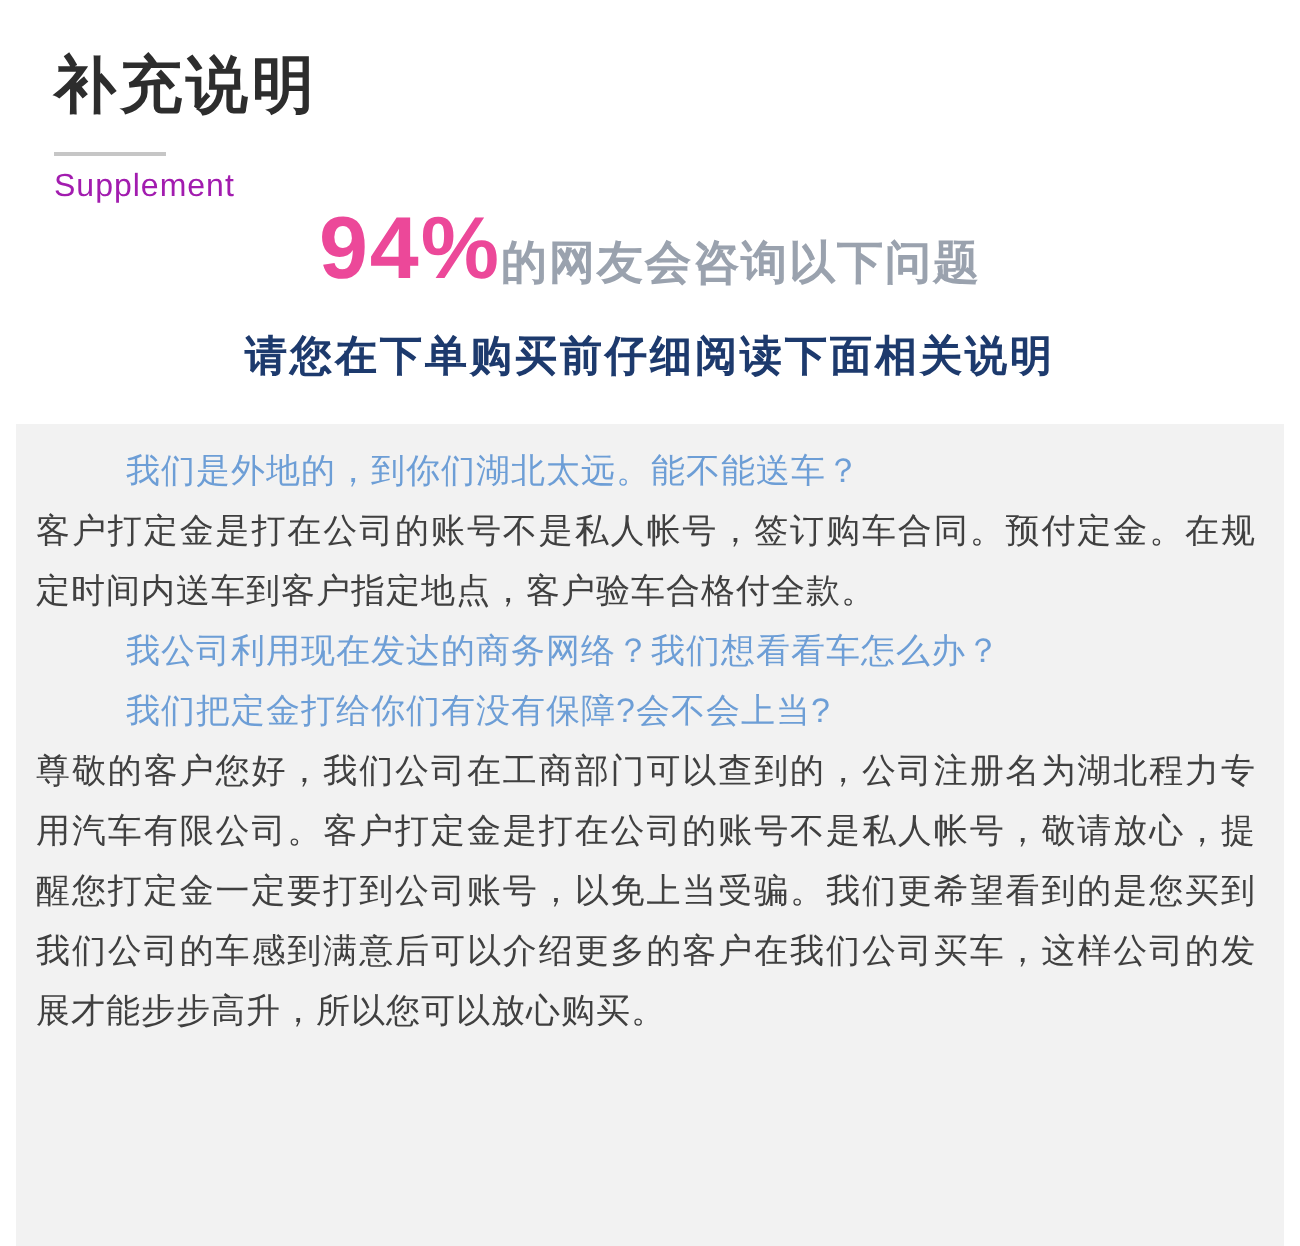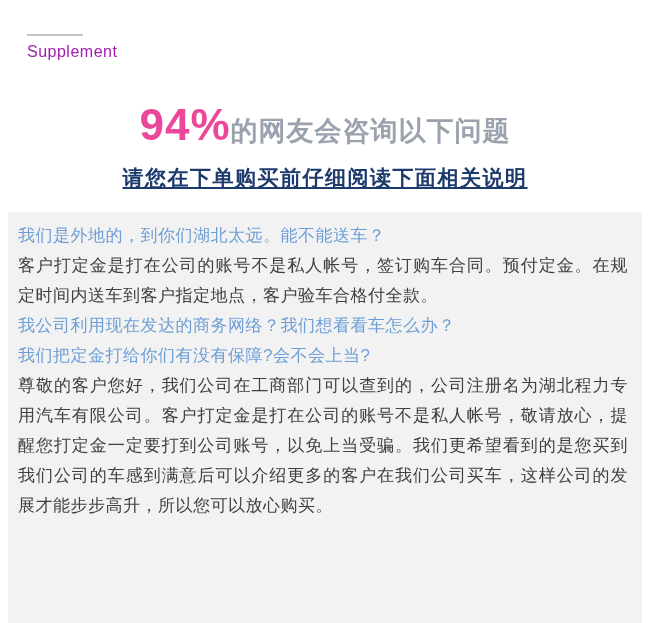--- a/index.html
+++ b/index.html
@@ -30,50 +30,50 @@
   .headline {
     position: absolute; top: 103px; left: 0; width: 650px;
     text-align: center; white-space: nowrap;
   }
   .headline-line1 { line-height: 44px; }
   .percent {
     font-size: 44px; font-weight: 900; color: #ec4899;
     letter-spacing: 1px; vertical-align: baseline;
   }
   .headline-rest {
-    font-size: 27px; font-weight: 800; color: #9aa2ae;
+    font-size: 23px; font-weight: 800; color: #9aa2ae;
     letter-spacing: 1px;
   }
   .notice-line {
     margin-top: 7px;
     font-size: 21px; font-weight: 800; color: #1d3a6d;
     letter-spacing: 1.5px;
-    text-decoration: underline;
   }
 
   
   .faq-box {
     position: absolute; left: 8px; right: 8px; top: 212px; bottom: 0;
     background: #f2f2f2;
     padding: 9px 14px 20px 10px;
   }
   .faq-item p {
     font-size: 17px; line-height: 30px;
     text-align: justify;
     letter-spacing: 0.5px;
   }
-  .question { color: #6d9ed6; }
+  .question { color: #6d9ed6; margin-left: 45px; }
   .answer { color: #404040; }
 </style>
 </head>
 <body>
 
 <div class="page">
 
   <div class="header">
+    <div class="main-title">补充说明</div>
     <div class="title-divider"></div>
     <div class="sub-title">Supplement</div>
   </div>
 
   <div class="headline">
     <div class="headline-line1">
       <span class="percent">94%</span><span class="headline-rest">的网友会咨询以下问题</span>
     </div>
     <div class="notice-line">请您在下单购买前仔细阅读下面相关说明</div>
   </div>

